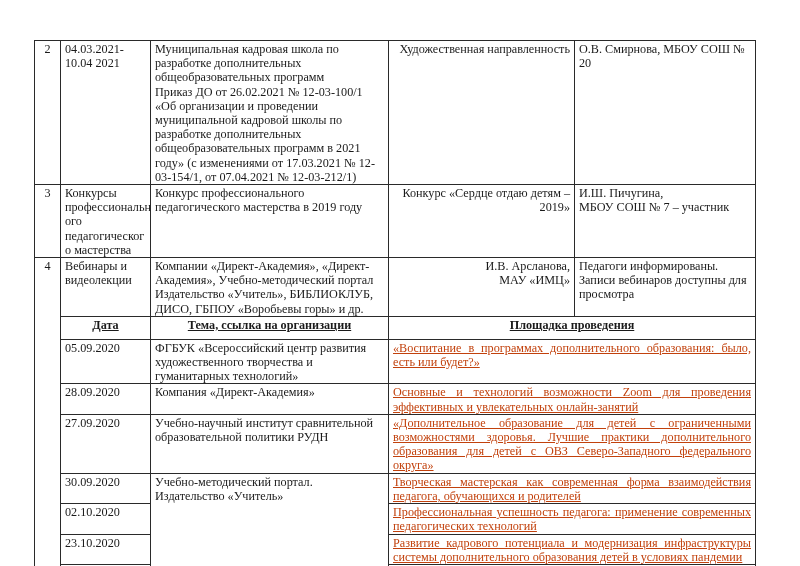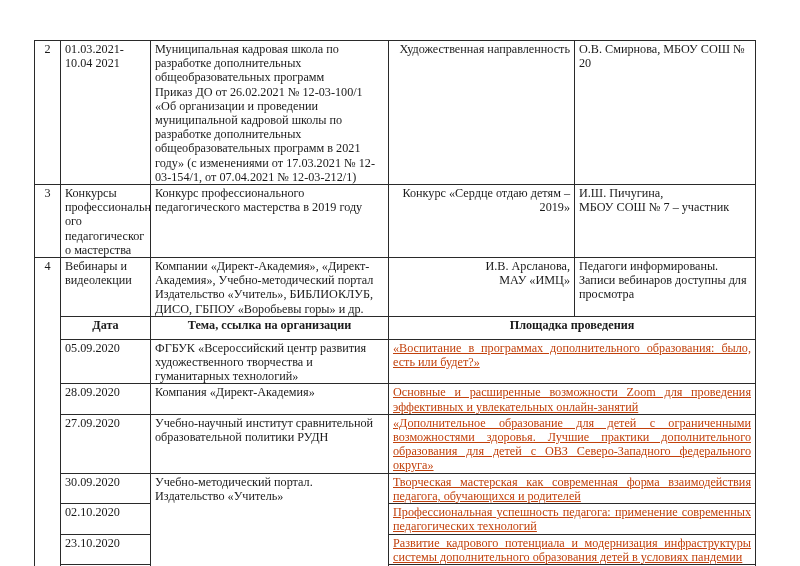--- a/index.html
+++ b/index.html
@@ -4,21 +4,21 @@
 <style>
   html, body { margin: 0; padding: 0; background: #ffffff; }
   body { width: 800px; height: 566px; position: relative; overflow: hidden;
          font-family: "Liberation Serif", "DejaVu Serif", serif; color: #1a1a1a; }
   .page { position: absolute; left: 0; top: 0; width: 800px; height: 566px; }
   table.main { position: absolute; left: 34px; top: 40px; width: 721px;
                border-collapse: collapse; table-layout: fixed; font-size: 12.2px; line-height: 14.2px; }
   table.main td { border: 1px solid #2a2a2a; vertical-align: top; padding: 1px 4px 0 4px; }
   .c-num { text-align: center; }
   .center { text-align: right; }
-  .bold { font-weight: bold; text-align: center; }
+  .bold { font-weight: bold; text-align: center; text-decoration: underline; }
   a.link { color: #c2410c; text-decoration: underline; }
   .just { text-align: justify; }
   .r2 { height: 125px; }
   .r3 { height: 69px; }
   .r4 { height: 51px; }
   .rh { height: 23px; }
   .s1 { height: 43px; }
   .s2 { height: 24px; }
   .s3 { height: 37px; }
   .s4 { height: 24px; }
@@ -35,21 +35,21 @@
     <col style="width:26px">
     <col style="width:90px">
     <col style="width:238px">
     <col style="width:186px">
     <col style="width:181px">
   </colgroup>
 
   <tbody>
         <tr class="r2">
     <td class="c-num">2</td>
-    <td style="white-space:pre-line">01.03.2021-
+    <td style="white-space:pre-line">04.03.2021-
 10.04 2021</td>
     <td style="white-space:pre-line">Муниципальная  кадровая школа по разработке дополнительных общеобразовательных программ
 Приказ ДО от 26.02.2021 № 12-03-100/1 «Об организации и проведении муниципальной кадровой школы по разработке дополнительных общеобразовательных программ в 2021 году» (с изменениями от 17.03.2021 № 12-03-154/1, от 07.04.2021 № 12-03-212/1)</td>
     <td class="center">Художественная направленность</td>
     <td>О.В. Смирнова, МБОУ СОШ № 20</td>
   </tr>
 
   <tr class="r3">
     <td class="c-num">3</td>
     <td>Конкурсы профессиональн ого педагогическог о мастерства</td>
@@ -77,21 +77,21 @@
 
   <tr class="s1">
     <td>05.09.2020</td>
     <td>ФГБУК «Всероссийский центр развития художественного творчества и гуманитарных технологий»</td>
     <td colspan="2" class="just"><a class="link" href="#">«Воспитание в программах дополнительного образования: было, есть или будет?»</a></td>
   </tr>
 
   <tr class="s2">
     <td>28.09.2020</td>
     <td>Компания «Директ-Академия»</td>
-    <td colspan="2" class="just"><a class="link" href="#">Основные и расширенные возможности Zoom для проведения эффективных и увлекательных онлайн-занятий</a></td>
+    <td colspan="2" class="just"><a class="link" href="#">Основные и технологий возможности Zoom для проведения эффективных и увлекательных онлайн-занятий</a></td>
   </tr>
 
   <tr class="s3">
     <td>27.09.2020</td>
     <td>Учебно-научный институт сравнительной образовательной политики РУДН</td>
     <td colspan="2" class="just"><a class="link" href="#">«Дополнительное образование для детей с ограниченными возможностями здоровья. Лучшие практики дополнительного образования для детей с ОВЗ Северо-Западного федерального округа»</a></td>
   </tr>
 
   <tr class="s4">
     <td>30.09.2020</td>

